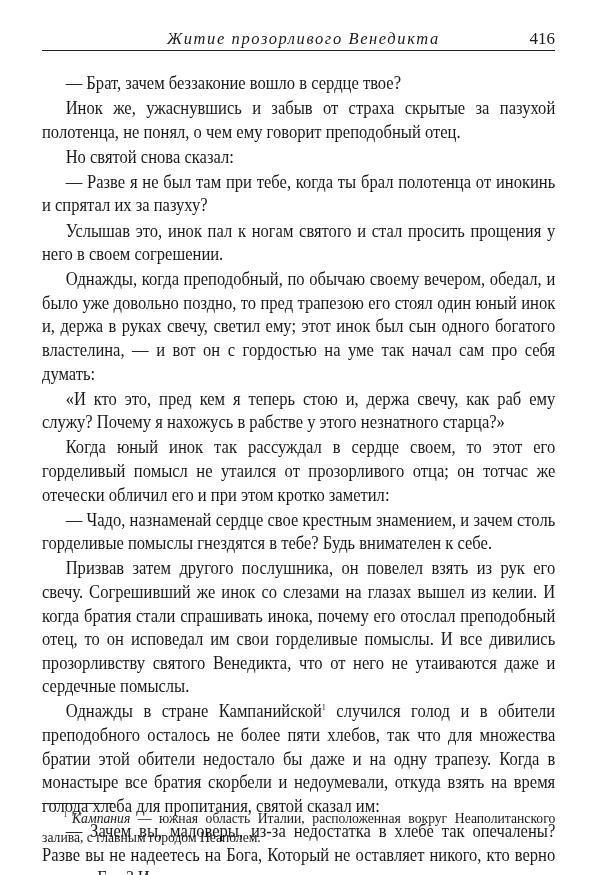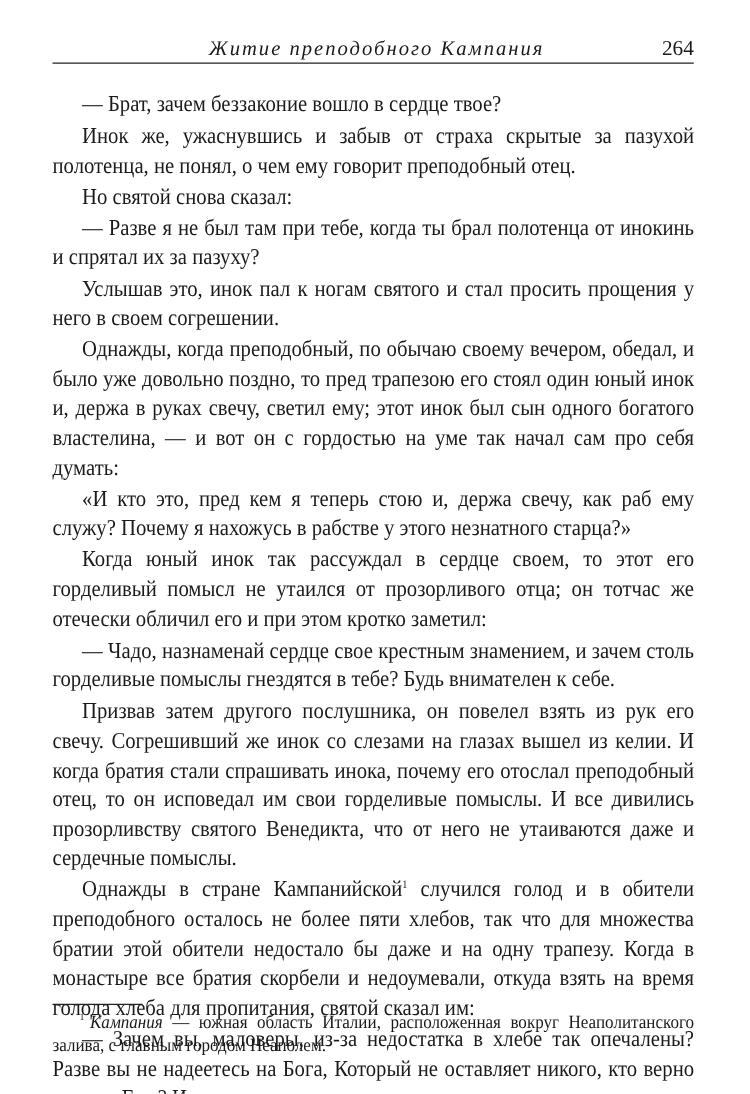--- a/index.html
+++ b/index.html
@@ -47,22 +47,22 @@
   }
   .footnotes p { margin: 0; text-indent: 24px; text-align: justify; text-align-last: left; }
   .footnotes sup { font-size: 8px; vertical-align: 6px; line-height: 0; margin-right: 5px; }
   .footnotes em { font-style: italic; }
 </style>
 </head>
 <body>
 
 <div class="page">
   <div class="running-head">
-    <span class="running-title">Житие преподобного Кампания</span>
-    <span class="page-number">264</span>
+    <span class="running-title">Житие прозорливого Венедикта</span>
+    <span class="page-number">416</span>
   </div>
 
   <div class="body-text">
     <p>— Брат, зачем беззаконие вошло в сердце твое?</p>
     <p>Инок же, ужаснувшись и забыв от страха скрытые за пазухой полотенца, не понял, о чем ему говорит преподобный отец.</p>
     <p>Но святой снова сказал:</p>
     <p>— Разве я не был там при тебе, когда ты брал полотенца от инокинь и спрятал их за пазуху?</p>
     <p>Услышав это, инок пал к ногам святого и стал просить прощения у него в своем согрешении.</p>
     <p>Однажды, когда преподобный, по обычаю своему вечером, обедал, и было уже довольно поздно, то пред трапезою его стоял один юный инок и, держа в руках свечу, светил ему; этот инок был сын одного богатого властелина, — и вот он с гордостью на уме так начал сам про себя думать:</p>
     <p>«И кто это, пред кем я теперь стою и, держа свечу, как раб ему служу? Почему я нахожусь в рабстве у этого незнатного старца?»</p>

